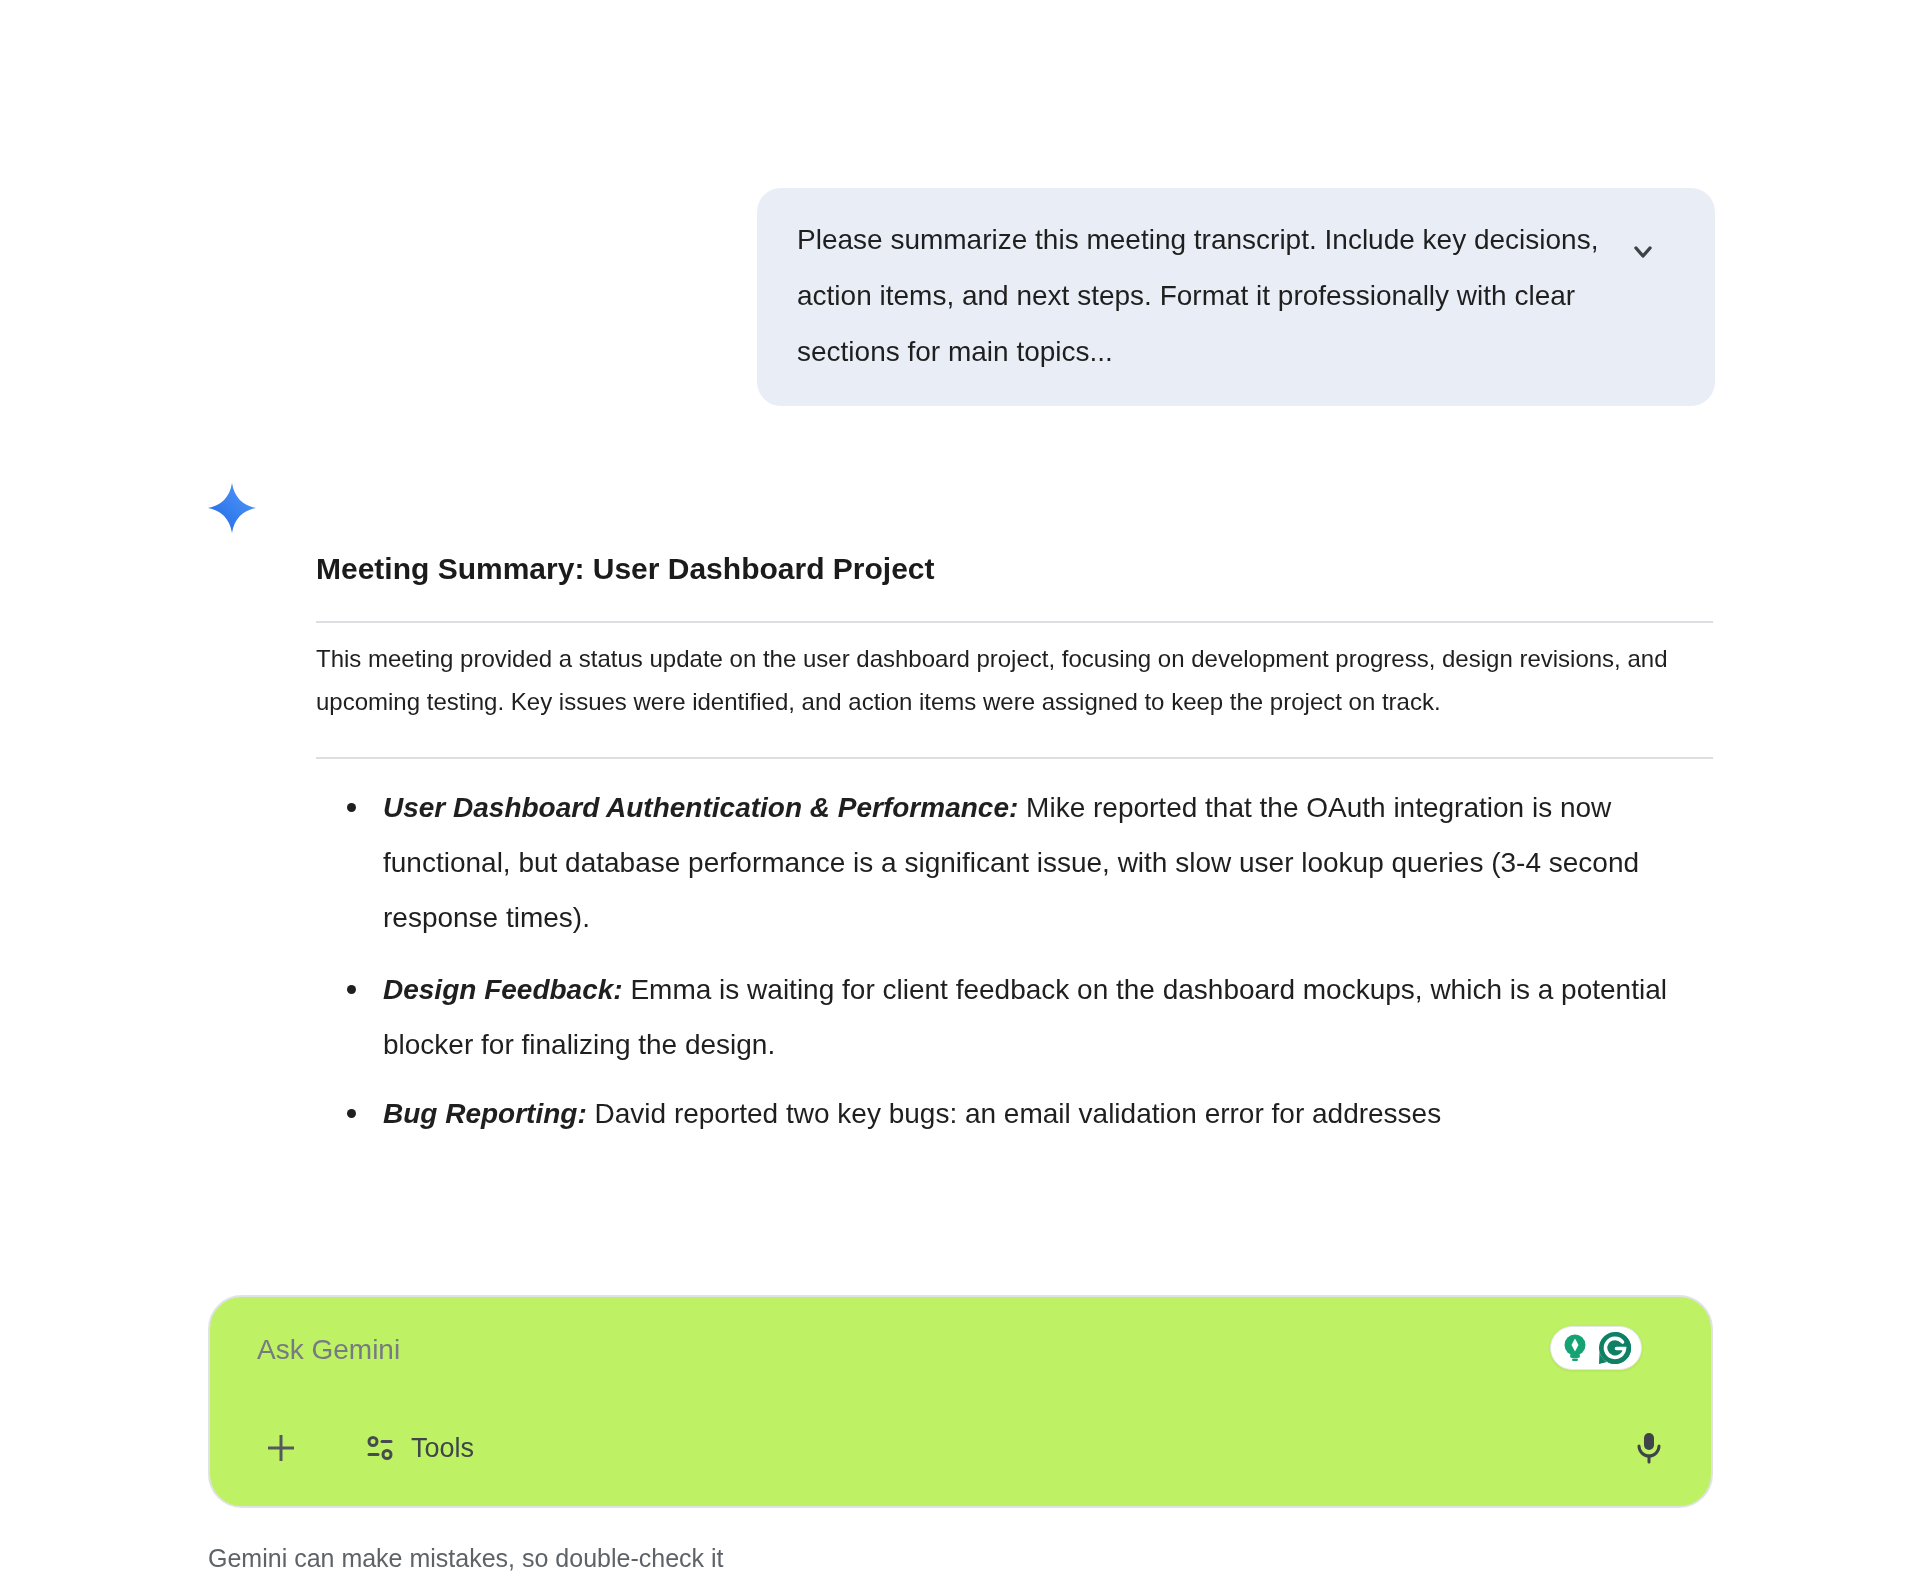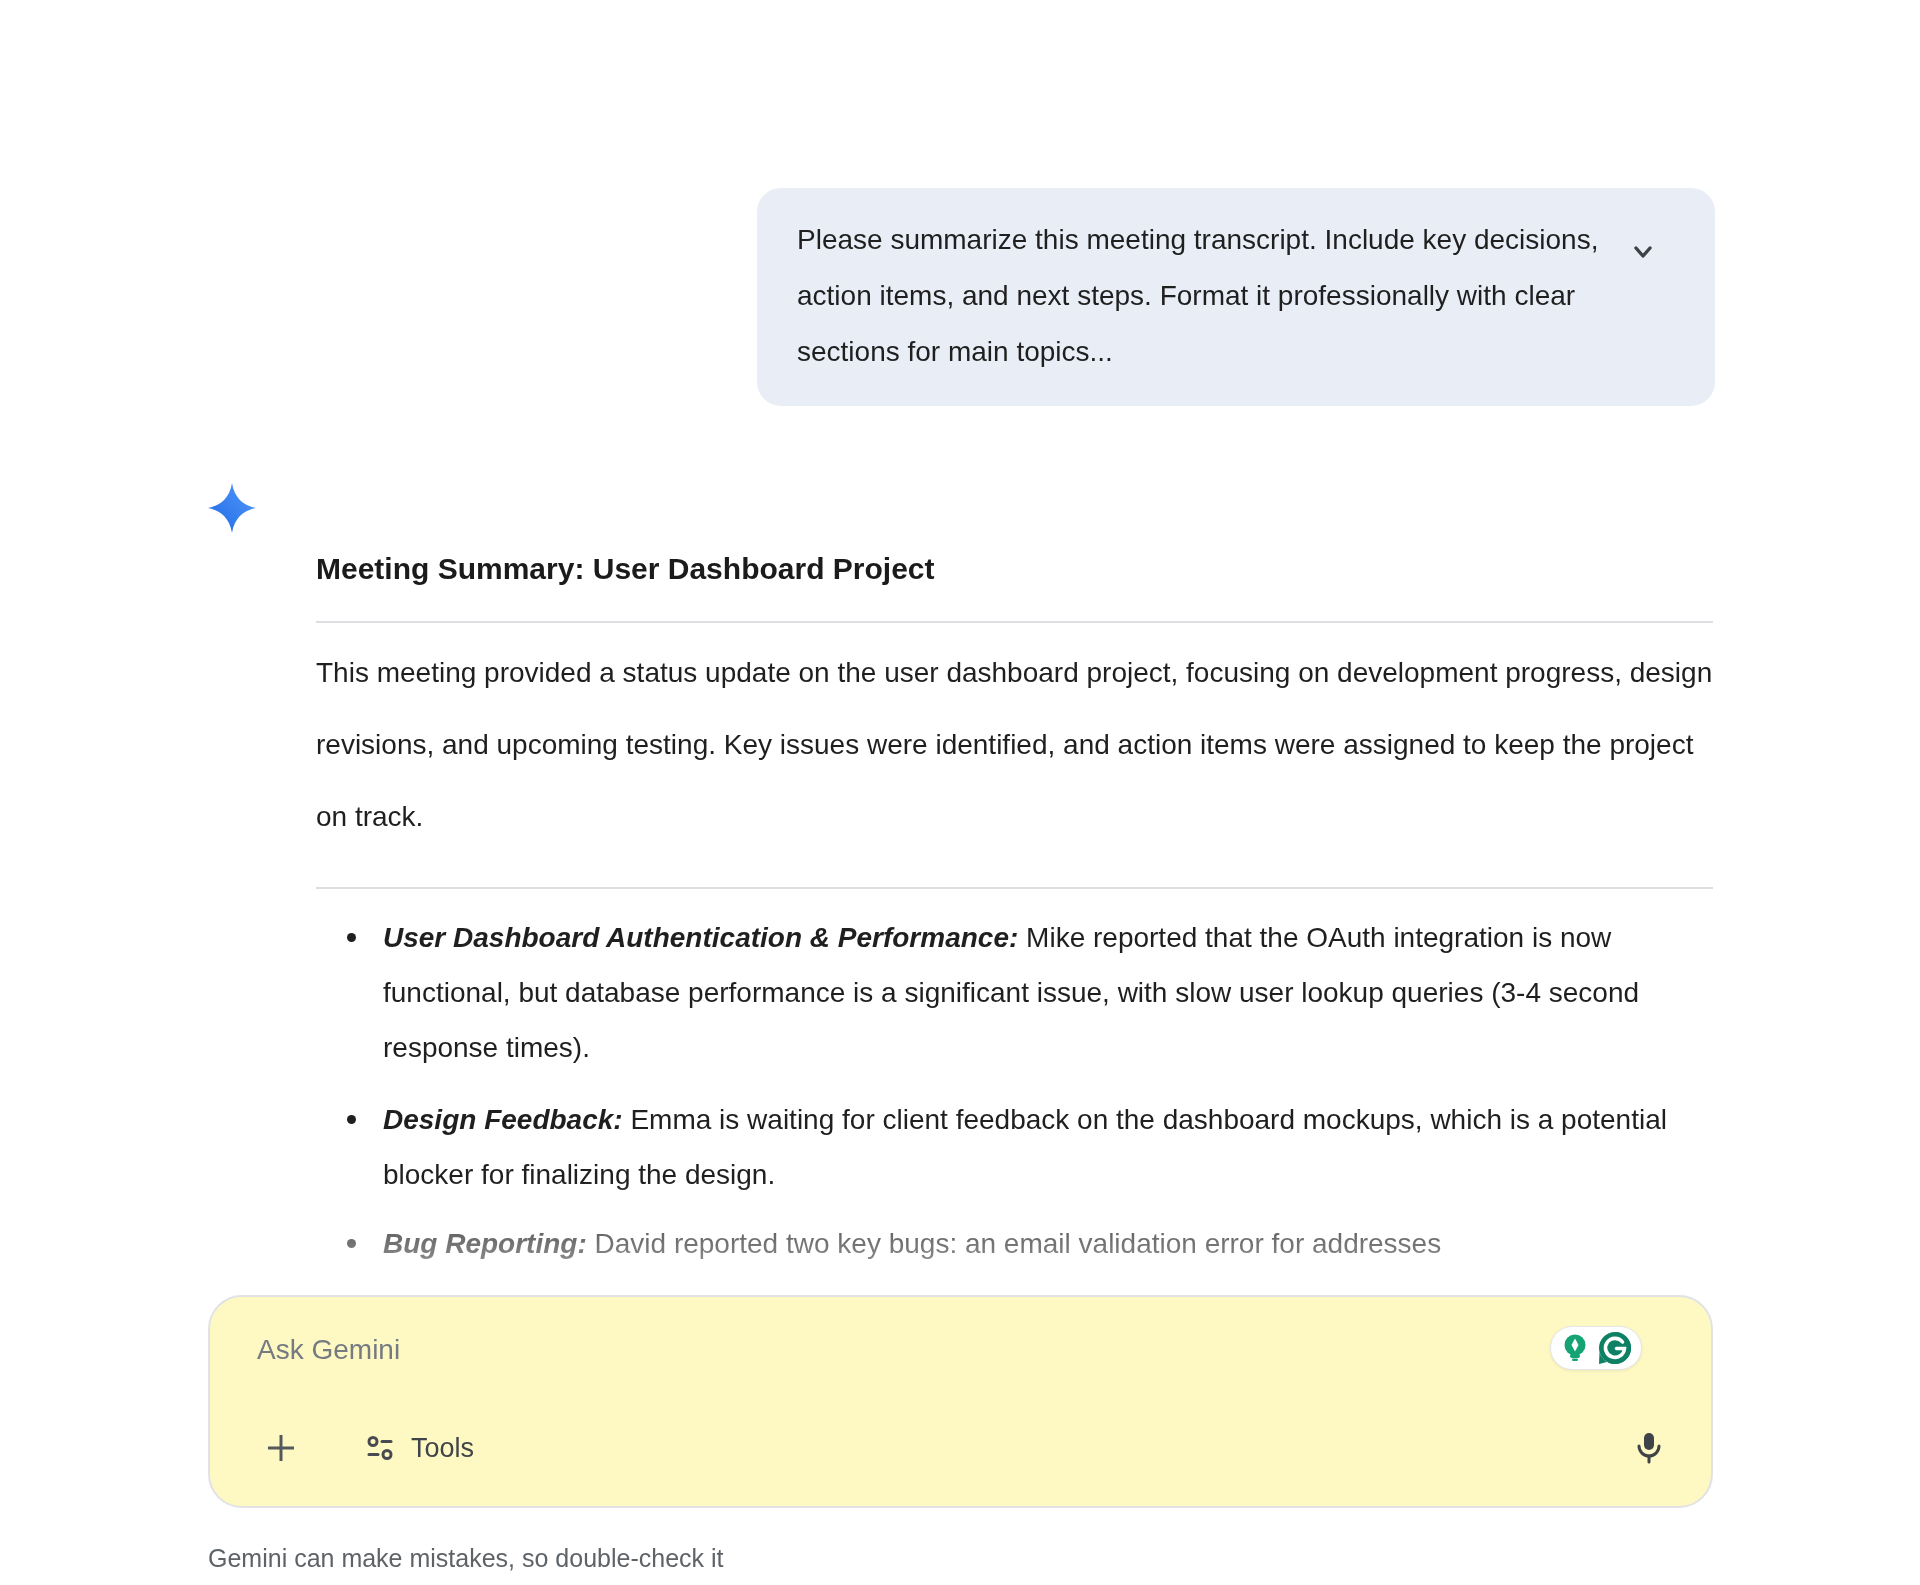--- a/index.html
+++ b/index.html
@@ -56,22 +56,22 @@
   }
   .divider {
     border: none;
     border-top: 2px solid #dcdee1;
     height: 0;
   }
   .divider-1 { margin-top: 31px; }
   .divider-2 { margin-top: 34px; }
   .resp-intro {
     margin-top: 14px;
-    font-size: 28px;
-    line-height: 72px;
+    font-size: 24px;
+    line-height: 43px;
   }
   .resp-subhead {
     margin-top: 56px;
     font-size: 28px;
     font-weight: 700;
     line-height: 40px;
     color: #1b1b1b;
   }
   ul.topics {
     margin-top: 21px;
@@ -103,21 +103,21 @@
     background: linear-gradient(to bottom, rgba(255,255,255,0) 0%, rgba(255,255,255,0.72) 100%);
     pointer-events: none;
     z-index: 2;
   }
 
   
   .composer {
     position: absolute;
     left: 208px; top: 1295px;
     width: 1505px; height: 213px;
-    background: #fef9c3;
+    background: #bef264;
     border: 2px solid #e0e2e6;
     border-radius: 34px;
     z-index: 3;
   }
   .composer-input {
     position: absolute;
     left: 47px; top: 36px;
     right: 200px;
     font-size: 28px;
     line-height: 34px;

